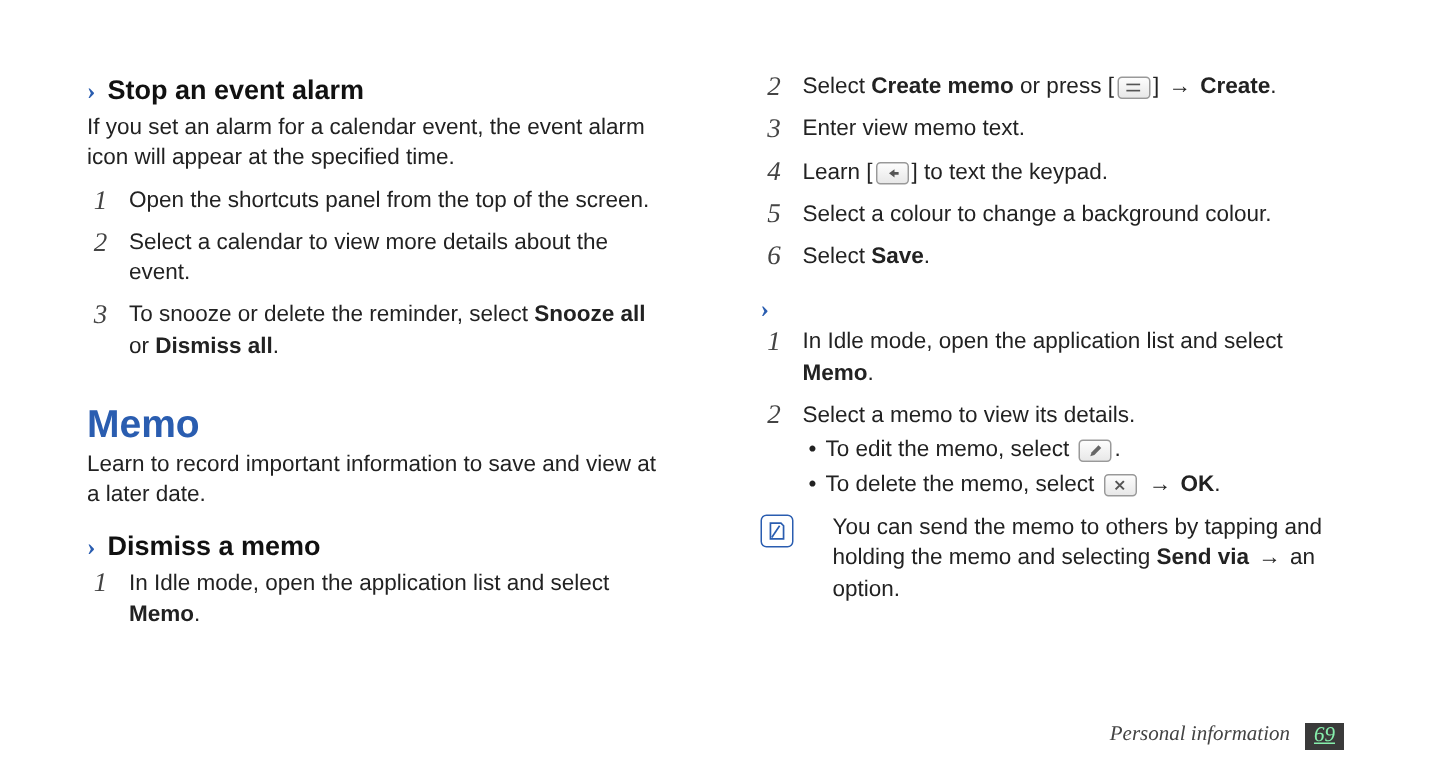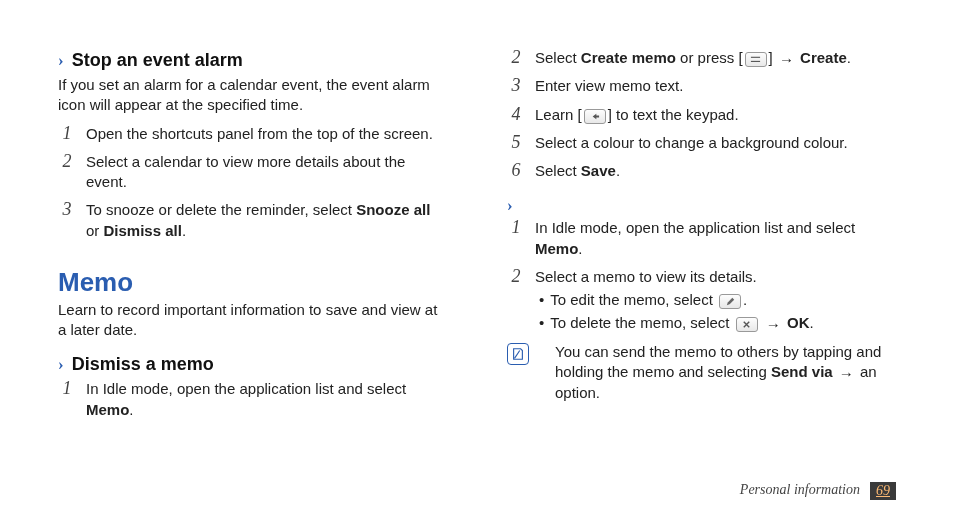--- a/index.html
+++ b/index.html
@@ -135,21 +135,21 @@
     display: flex;
     align-items: flex-start;
     gap: 10px;
     font-family: Georgia, serif;
     font-style: italic;
     font-size: 14px;
     color: #444;
   }
   .page-badge {
     background: #3a3a3a;
-    color: #fdba74;
+    color: #86efac;
     font-style: italic;
     padding: 1px 6px;
     font-size: 14px;
     text-decoration: underline;
   }
   .arrow { padding: 0 2px; }
 </style>
 </head>
 <body>
 

